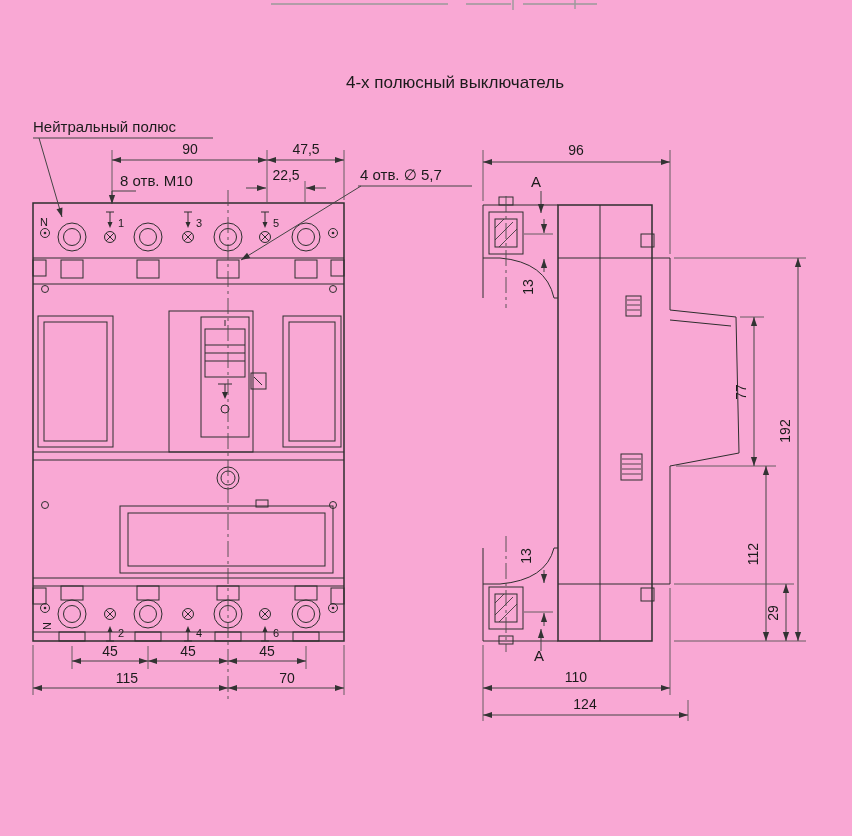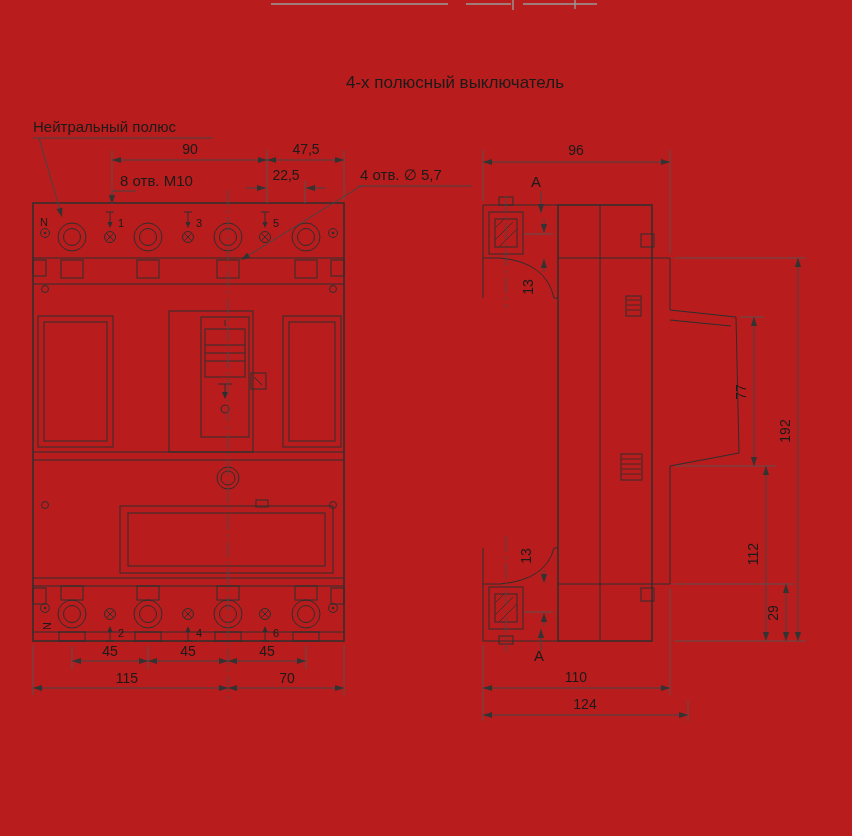--- a/index.html
+++ b/index.html
@@ -1,17 +1,17 @@
 <!DOCTYPE html>
 <html><head>
 <meta charset="utf-8">
 <title>Чертёж</title>
 <style>
   html,body{margin:0;padding:0;background:#ffffff;}
-  .wrap{position:relative;width:852px;height:836px;background:#b91c1c;overflow:hidden;}
+  .wrap{position:relative;width:852px;height:836px;background:#f9a8d4;overflow:hidden;}
   svg{display:block;}
   text{fill:#1b1b1b;font-family:"Liberation Sans","DejaVu Sans",sans-serif;}
   .t-title{font-size:17px;}
   .t-label{font-size:15px;}
   .t-dim{font-size:14px;}
   .t-num{font-size:11px;}
   .ol{fill:none;stroke:#2e2e2e;stroke-width:1.5;}
   .tl{fill:none;stroke:#2e2e2e;stroke-width:1;}
   .dim{fill:none;stroke:#454545;stroke-width:1;}
   .ext{fill:none;stroke:#555555;stroke-width:0.9;}

